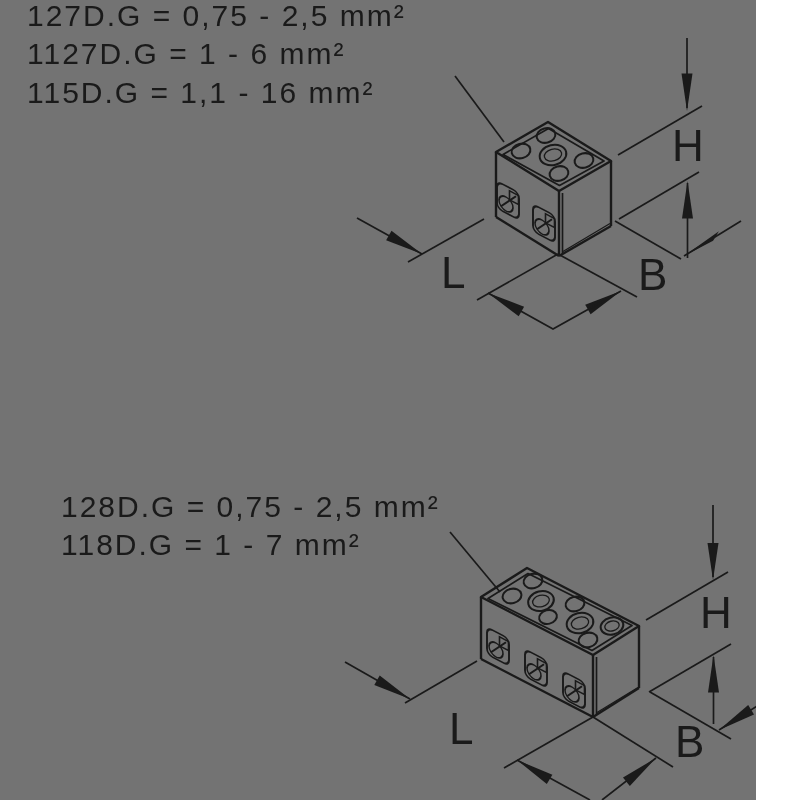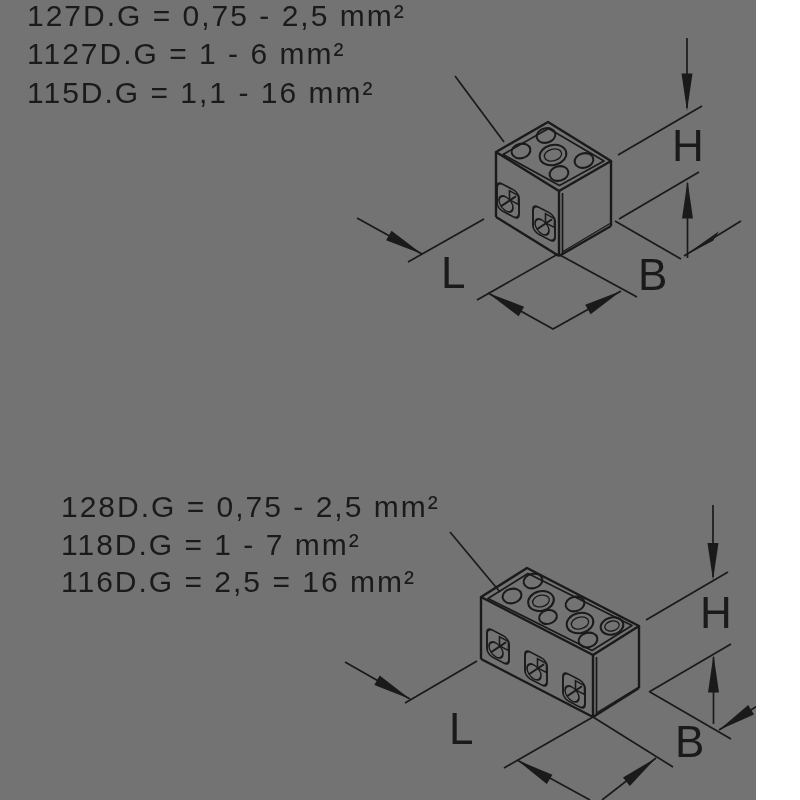--- a/index.html
+++ b/index.html
@@ -98,21 +98,20 @@
       <line class="ln" x1="558" y1="254" x2="477" y2="300"></line>
       <polyline class="ln" points="488,293 553,329 621,291"></polyline>
       <polygon class="ah" points="488,293 524.1,306.7 518.7,316.3"></polygon>
       <text class="dim-letter" x="441" y="288">L</text>
     </g>
   </svg>
 
   <div class="spec-list spec-bottom">
     <div>128D.G = 0,75 - 2,5 mm²</div>
     <div>118D.G = 1 - 7 mm²</div>
-    <div>116D.G = 2,5 = 16 mm²</div>
   </div>
 
   <svg id="svg-bottom" width="800" height="420" viewBox="0 380 800 420">
 
     <line class="ln" x1="450" y1="532" x2="500" y2="592"></line>
 
     <g>
       <path class="ed" d="M481,597 L527,568 L639,626 L593,655 Z"></path>
       <path class="rim" d="M488,598.5 L528,573.5 L632,625.5 L592,650.5 Z"></path>
       <line class="ed" x1="481" y1="597" x2="481" y2="659"></line>

